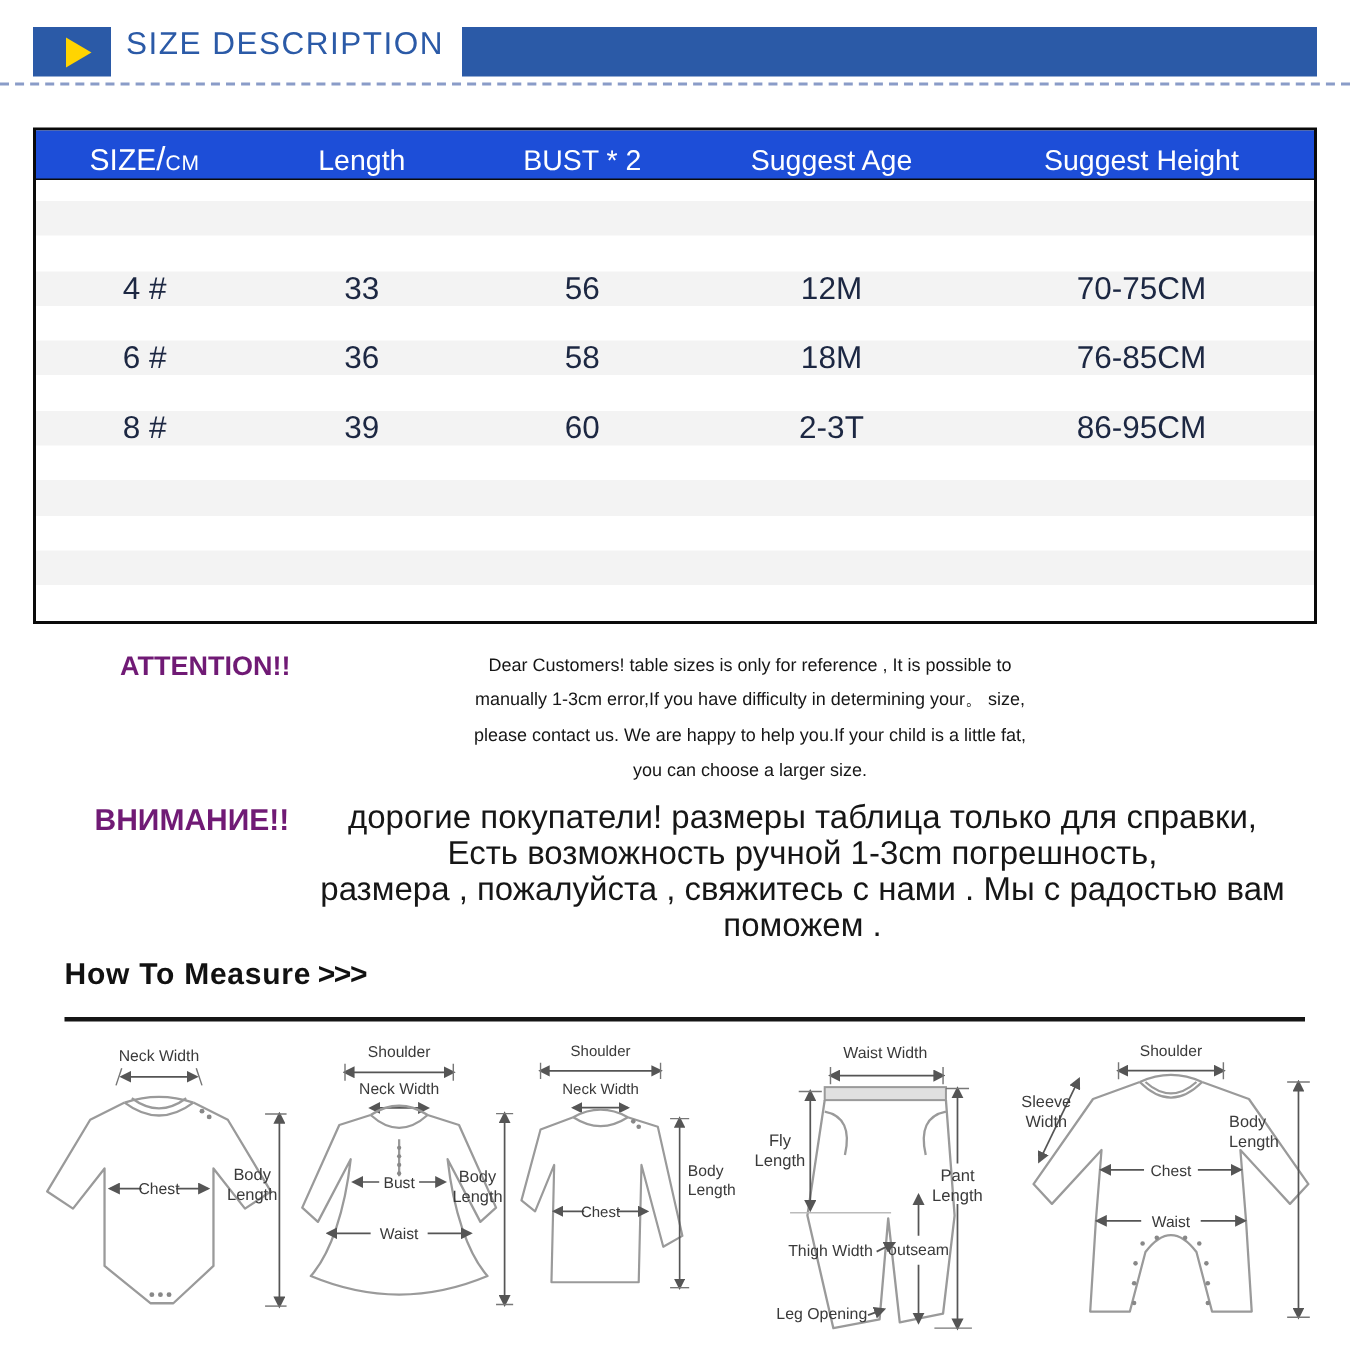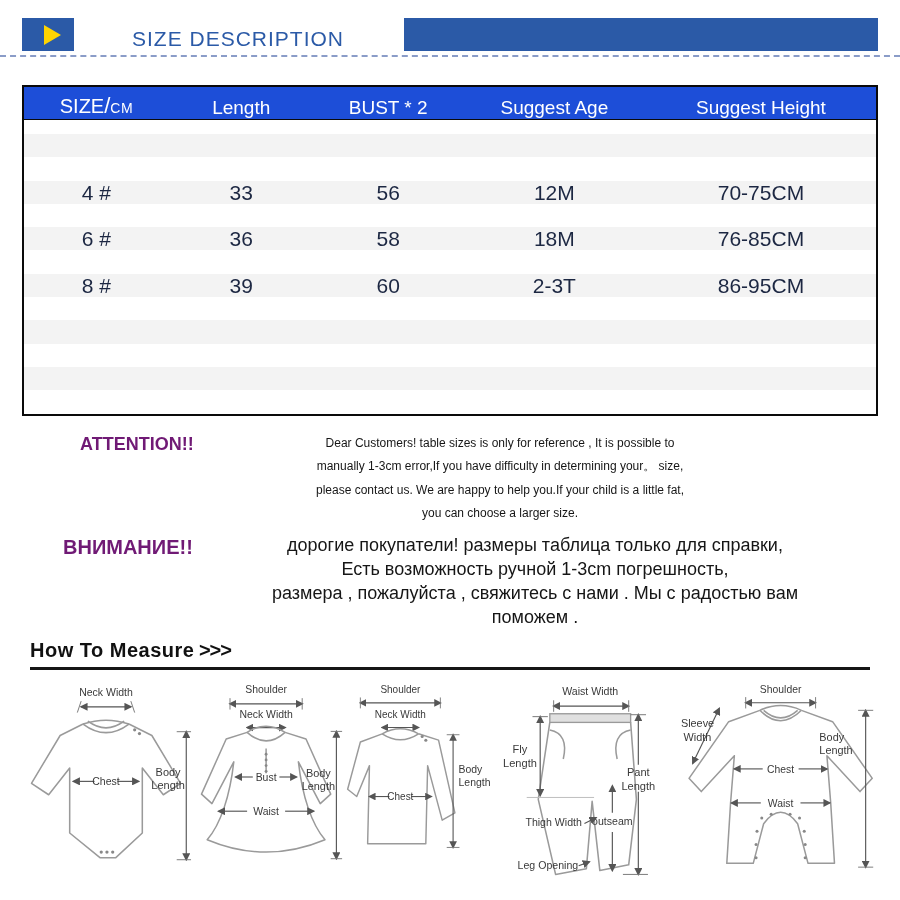--- a/index.html
+++ b/index.html
@@ -1,22 +1,22 @@
 <!DOCTYPE html>
 <html><head>
 <meta charset="utf-8">
 <style>
   * { margin:0; padding:0; box-sizing:border-box; }
   html,body { width:900px; height:900px; background:#fff;
     font-family:"Liberation Sans","DejaVu Sans",sans-serif; }
   .page { position:relative; width:900px; height:900px; overflow:hidden; }
 
   
-  .banner { margin-top:18px; height:39px; display:flex; align-items:flex-end;
-    border-bottom:2px dashed #8a9cc8; padding:0 22px 4px 22px;gap:48px; }
+  .banner { margin-top:18px; height:39px; display:flex; align-items:flex-start;
+    border-bottom:2px dashed #8a9cc8; padding:0 22px 4px 22px; }
   .banner-icon { width:52px; height:33px; background:#2b5aa7; display:flex;
     align-items:center; justify-content:center; flex:0 0 auto; }
   .banner-icon .tri { width:0; height:0; border-left:17px solid #ffd401;
     border-top:10px solid transparent; border-bottom:10px solid transparent; margin-left:8px; }
   .banner-title { color:#2b5aa7; font-size:21px; letter-spacing:1px; margin:0 12px 0 10px; white-space:nowrap; }
   .banner-bar { flex:1 1 auto; height:33px; background:#2b5aa7; }
 
   
   .size-table { margin:28px 22px 0 22px; border:2px solid #0a0a0a; }
   .thead { height:33px; background:#1d4ed8; display:flex; align-items:flex-end;
@@ -32,24 +32,24 @@
   
   .att-block { position:relative; }
   .att-en { margin-top:16px; }
   .att-label { position:absolute; color:#701a75; font-weight:bold; }
   .att-label-en { left:80px; top:2px; font-size:18px; }
   .att-label-ru { left:63px; top:3px; font-size:20px; }
   .att-lines-en { margin-left:185px; width:630px; text-align:center;
     font-size:12px; line-height:23.5px; color:#161616; }
   .att-ru { margin-top:7px; }
   .att-lines-ru { margin-left:195px; width:680px; text-align:center;
-    font-size:18px; line-height:24px; color:#161616; }
-
-  
-  .measure-head { margin:10px 30px 0 30px; border-bottom:3px solid #151515; padding-bottom:5px; }
+    font-size:22px; line-height:24px; color:#161616; }
+
+  
+  .measure-head { margin:10px 30px 0 43px; border-bottom:3px solid #151515; padding-bottom:16px; }
   .measure-title { font-size:20px; font-weight:bold; color:#111; letter-spacing:.5px; }
   .measure-chev { font-size:20px; font-weight:bold; color:#111; letter-spacing:-1px; }
 
   
   .diagrams { margin-top:12px; padding-left:20px; display:flex; align-items:flex-start; }
   svg text { font-family:"Liberation Sans","DejaVu Sans",sans-serif; fill:#3a3a3a; }
 </style>
 </head>
 <body>
 

